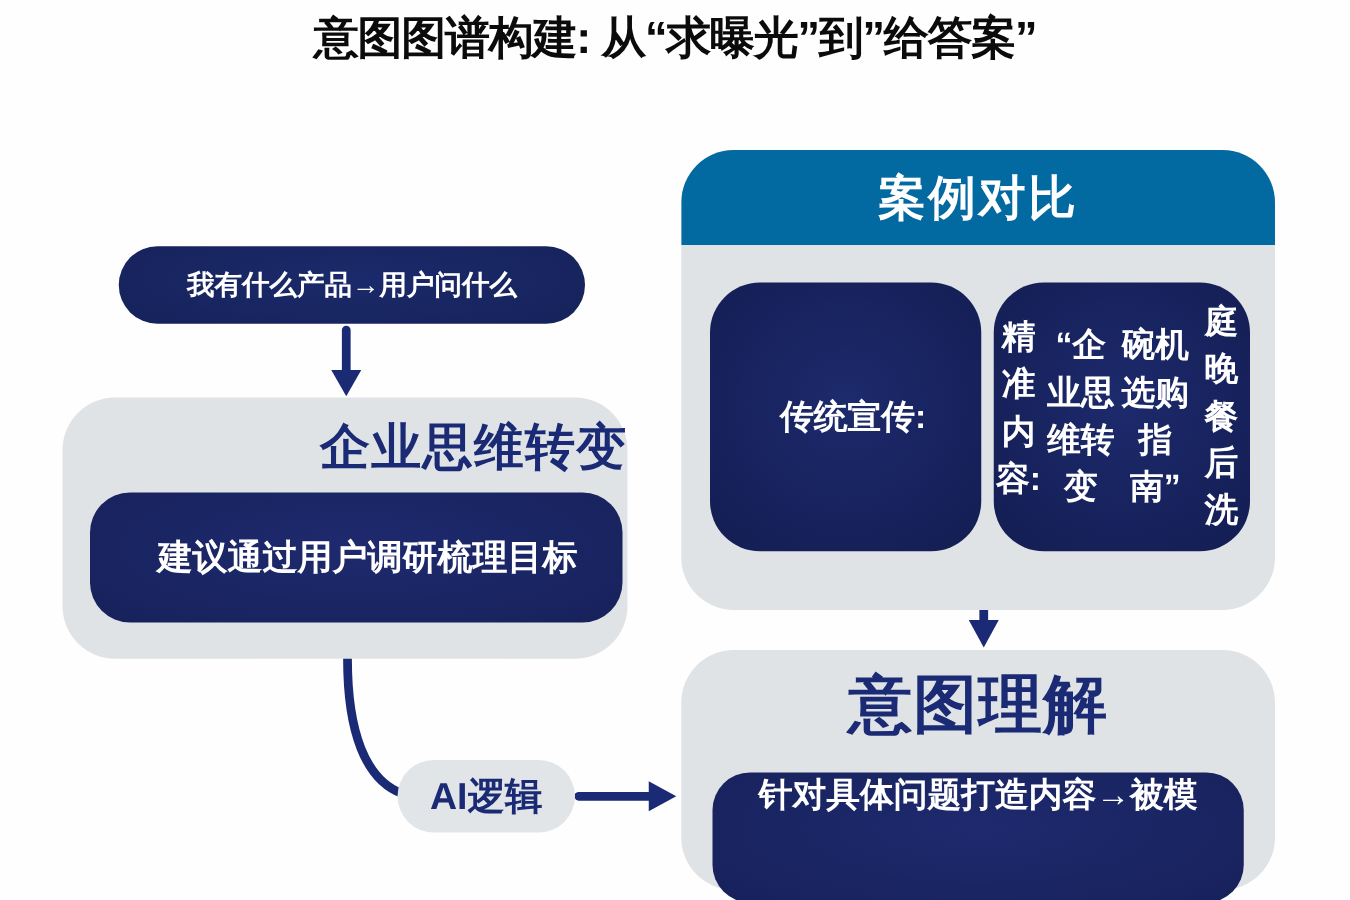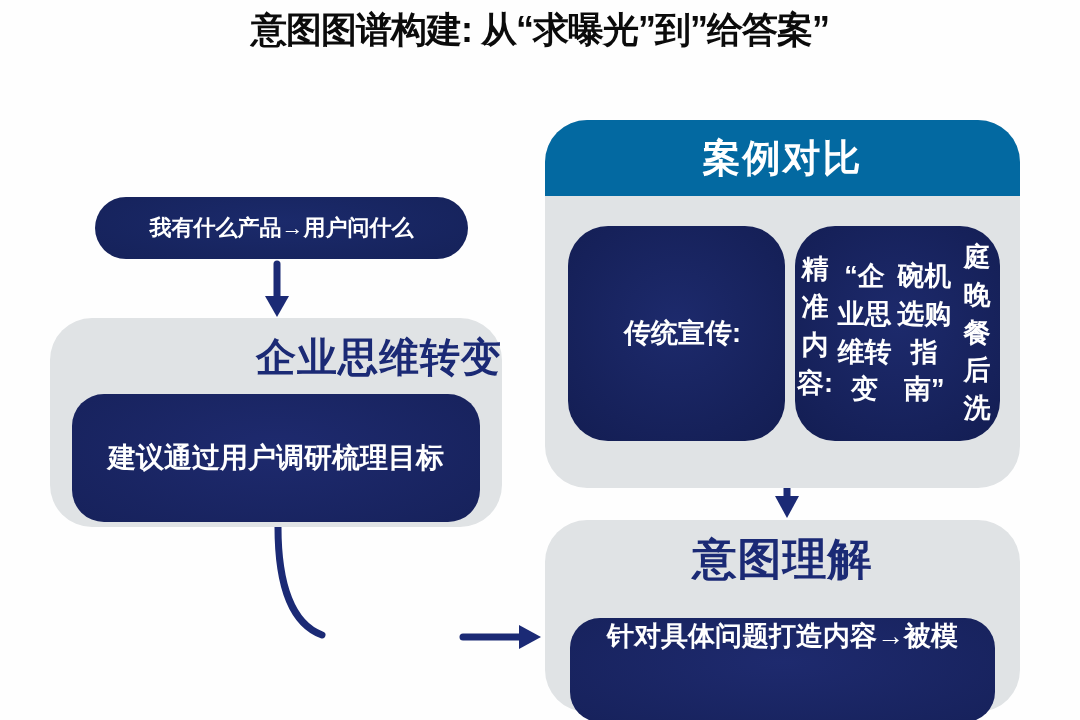--- a/index.html
+++ b/index.html
@@ -27,44 +27,44 @@
     left:318px; top:608px; width:142px; height:58px; border-radius:30px;
     background:#e2e5e7; color:#1b2a75; font-size:30px; font-weight:800;
   }
 
   .panel { position:absolute; box-sizing:border-box; background:#e0e3e5; }
   .panel-title { text-align:center; font-weight:900; color:#1b2a75; }
 
   .mindset-panel { left:50px; top:318px; width:452px; height:209px; border-radius:42px; }
   .mindset-panel .panel-title { font-size:40px; margin-top:12px; letter-spacing:1px;text-align:right; }
   .suggestion-pill {
-    position:absolute; left:22px; top:76px; width:408px; height:128px; border-radius:32px;
+    position:absolute; left:22px; top:76px; width:408px; height:104px; border-radius:32px;
     background:radial-gradient(120% 150% at 50% 42%, #1e2a6e 0%, #16215a 60%, #11194a 100%);
     color:#ffffff; display:flex; flex-direction:column; align-items:center; justify-content:center;
-    font-size:28px; font-weight:800; line-height:1.38; text-align:center;
+    font-size:28px; font-weight:800; line-height:1.38; text-align:center;padding-left:18px;
   }
 
   .case-panel { left:545px; top:120px; width:475px; height:368px; border-radius:42px; overflow:hidden; }
   .case-header {
     height:76px; background:#0369a1;
     display:flex; align-items:center; justify-content:center;
     color:#ffffff; font-size:38px; font-weight:900; letter-spacing:2px;
   }
   .case-box {
     position:absolute; top:106px; width:205px; height:215px; border-radius:40px;
     background:radial-gradient(95% 95% at 50% 45%, #1d2a6c 0%, #16215a 55%, #101a4b 100%);
     color:#ffffff; display:flex; flex-direction:row; align-items:center; justify-content:center;
     font-size:27px; font-weight:800; line-height:1.4; text-align:center;
   }
   .case-box-1 { left:23px;padding-left:12px; }
   .case-box-2 { left:250px; }
   .case-box-title { margin-bottom:13px; }
 
   .intent-panel { left:545px; top:520px; width:475px; height:192px; border-radius:42px; }
-  .intent-panel .panel-title { font-size:44px; margin-top:10px; letter-spacing:1px; }
+  .intent-panel .panel-title { font-size:51px; margin-top:10px; letter-spacing:1px; }
   .answer-pill {
     position:absolute; left:25px; top:74px; width:425px; height:104px; border-radius:30px;
     background:radial-gradient(120% 150% at 50% 42%, #1e2a6e 0%, #16215a 60%, #11194a 100%);
     color:#ffffff; display:flex; flex-direction:column; align-items:center; justify-content:space-between;
     font-size:27px; font-weight:800; line-height:1.4; text-align:center;margin-top:24px;
   }
 </style>
 </head>
 <body>
 
@@ -86,20 +86,23 @@
     <span>我有什么产品→用户问什么</span>
   </div>
 
   <div class="panel mindset-panel">
     <div class="panel-title">企业思维转变</div>
     <div class="suggestion-pill">
       <div>建议通过用户调研梳理目标</div>
     </div>
   </div>
 
+  <div class="pill ai-pill">
+    <span>AI逻辑</span>
+  </div>
 
   <div class="panel case-panel">
     <div class="case-header">
       <span>案例对比</span>
     </div>
     <div class="case-box case-box-1">
       <div>传统宣传:</div>
     </div>
     <div class="case-box case-box-2">
       <div class="case-box-title">精准内容:</div>

